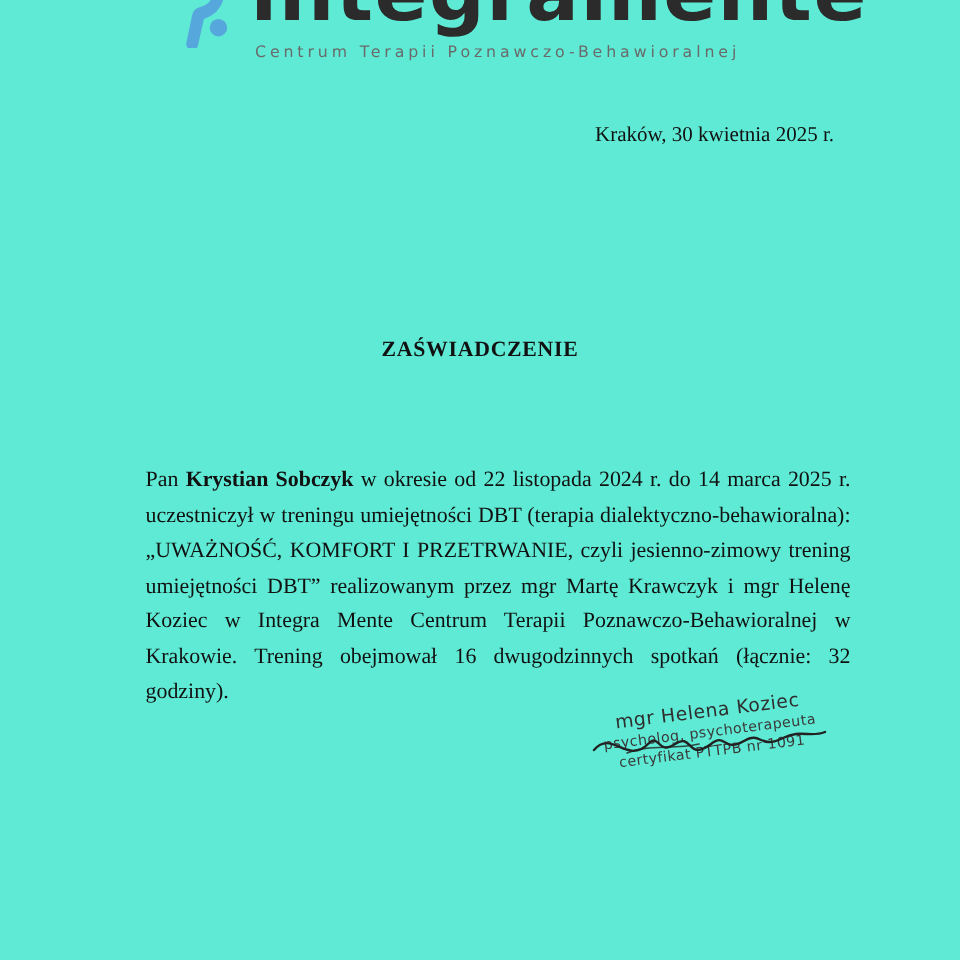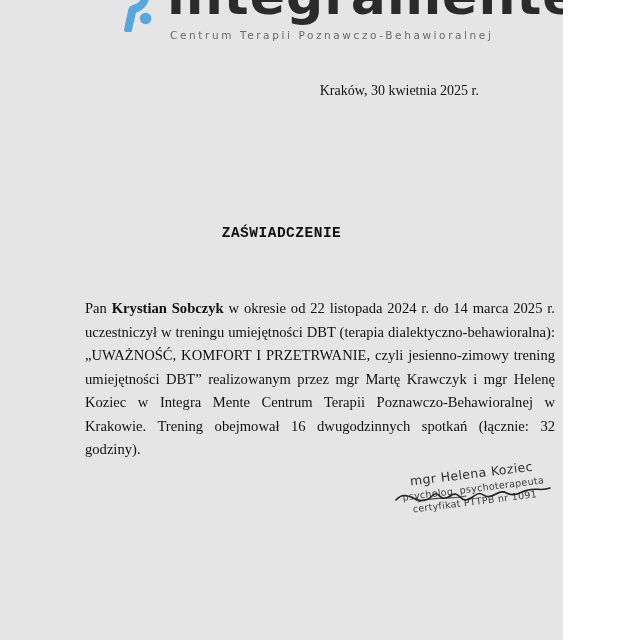--- a/index.html
+++ b/index.html
@@ -2,23 +2,23 @@
 <html><head>
 <meta charset="utf-8">
 <style>
   html, body {
     margin: 0;
     padding: 0;
     background: #ffffff;
   }
   .page {
     position: relative;
-    width: 563px;
+    width: 640px;
     height: 640px;
-    background: #e5e5e5;
+    background: #5eead4;
     overflow: hidden;
     font-family: "Liberation Serif", serif;
     color: #1a1a1a;
   }
 
   
   .letterhead {
     position: absolute;
     top: 0; left: 0; right: 0;
     height: 60px;
@@ -66,30 +66,29 @@
   .doc-title {
     position: absolute;
     top: 225px;
     left: 0; right: 0;
     margin: 0;
     text-align: center;
     font-size: 14.5px;
     font-weight: 700;
     letter-spacing: 0.5px;
     color: #111;
-    font-family: Liberation Mono, monospace;
   }
 
   
   .body-par {
     position: absolute;
     top: 297px;
     left: 85px;
     width: 470px;
-    margin: 0;
+    margin: 12px;
     font-size: 14.6px;
     line-height: 23.5px;
     text-align: justify;
     color: #111;
   }
   .body-par strong { font-weight: 700; }
 
   
   .signature {
     position: absolute;

